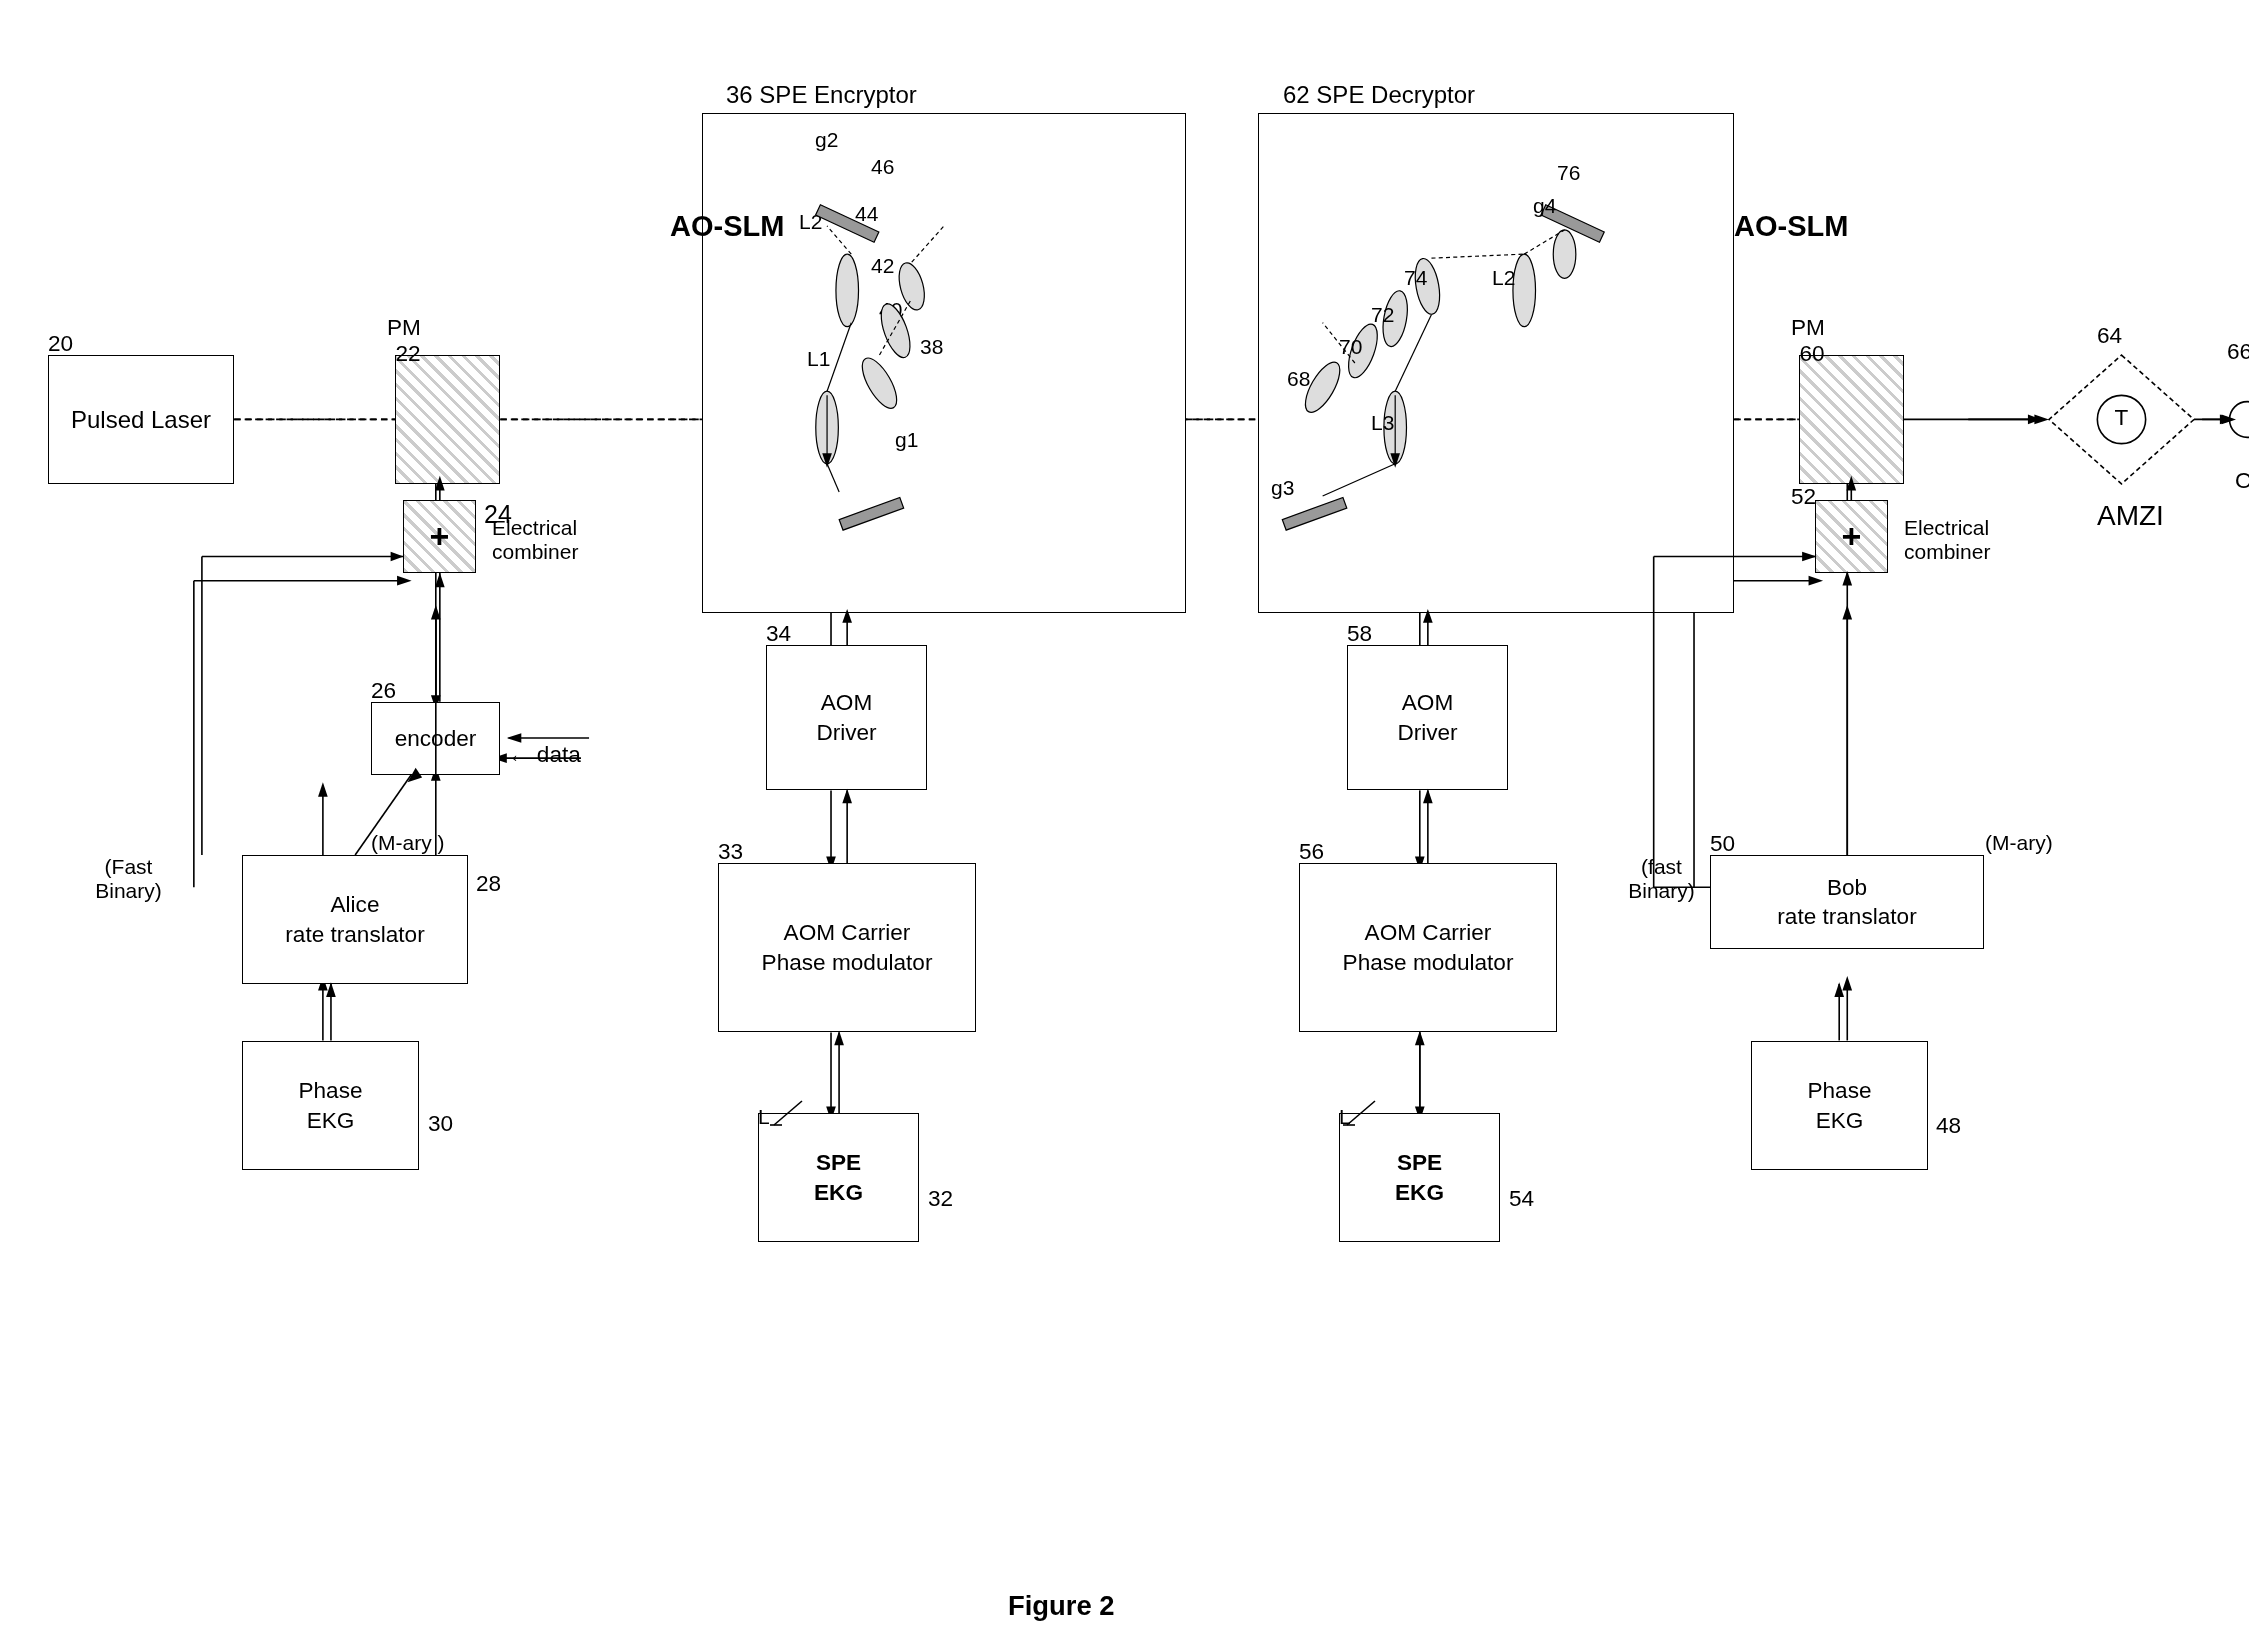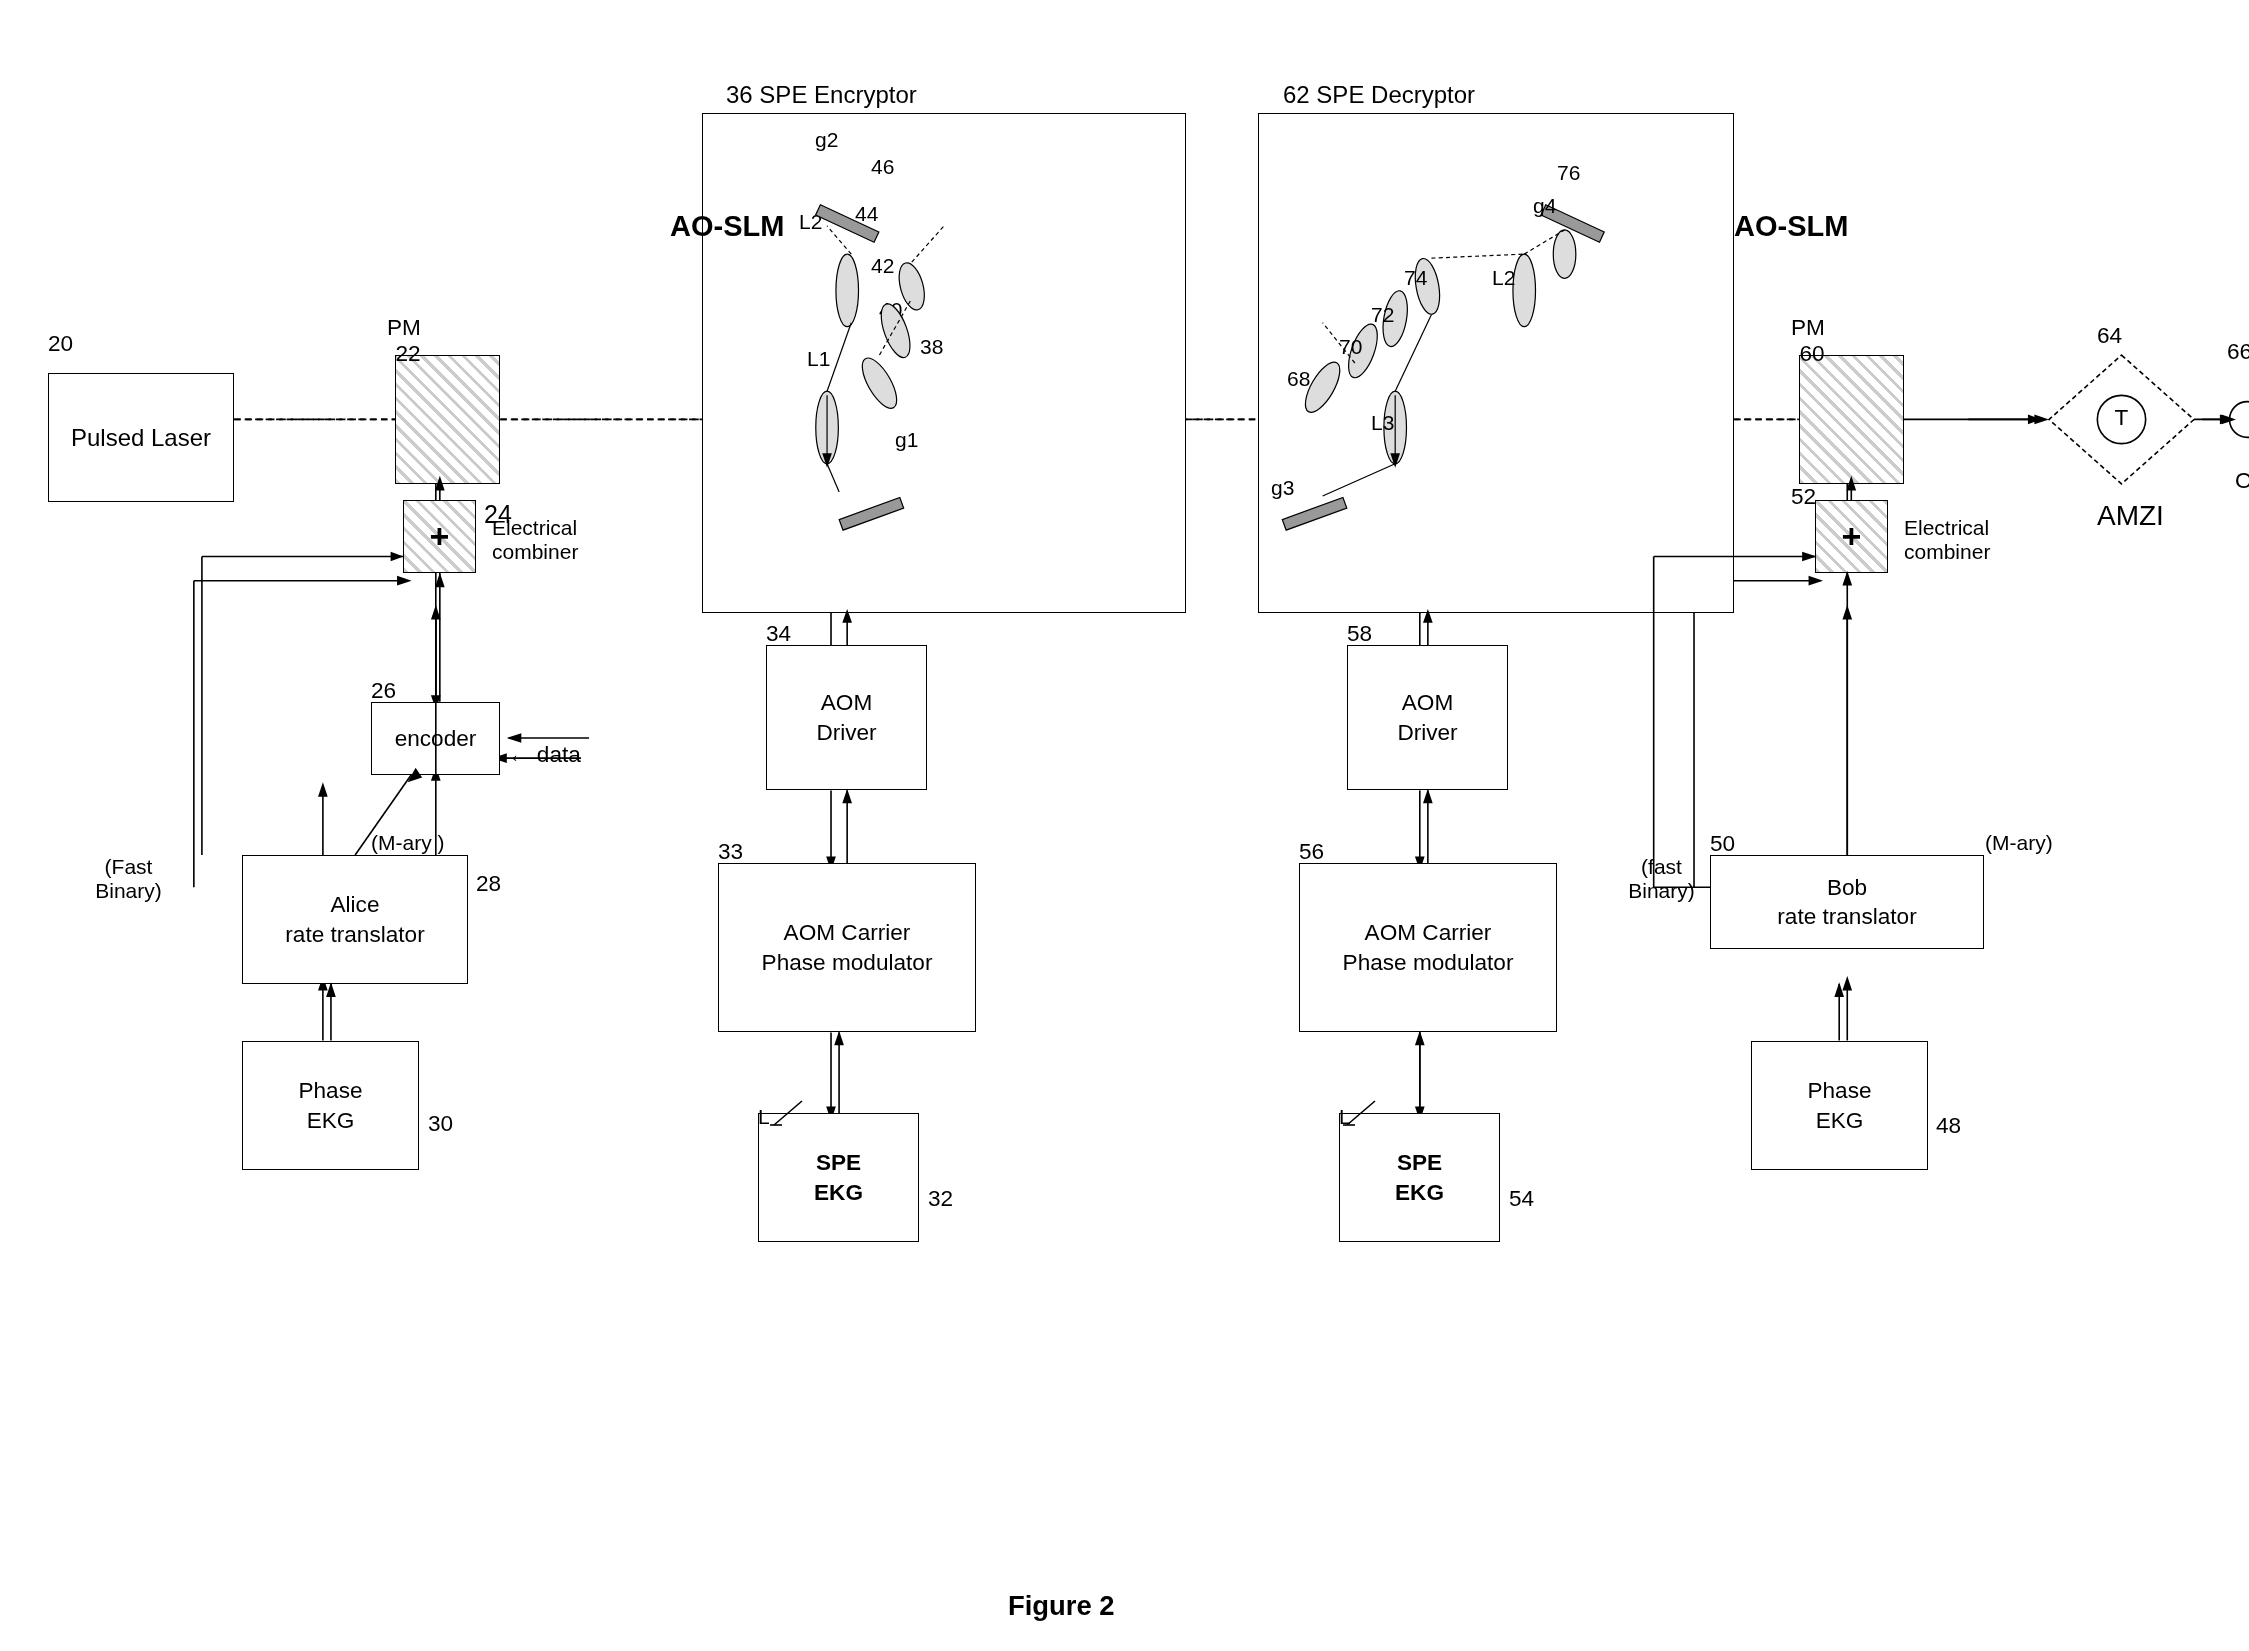--- a/index.html
+++ b/index.html
@@ -178,21 +178,21 @@
     <line x1="1100" y1="560" x2="1200" y2="480" stroke="#000" stroke-width="1.5" stroke-dasharray="4,4"></line>
     <line x1="1200" y1="480" x2="1250" y2="420" stroke="#000" stroke-width="1.5" stroke-dasharray="4,4"></line>
     <line x1="1250" y1="420" x2="1320" y2="360" stroke="#000" stroke-width="1.5" stroke-dasharray="4,4"></line>
 
     <line x1="1680" y1="360" x2="1750" y2="420" stroke="#000" stroke-width="1.5" stroke-dasharray="4,4"></line>
     <line x1="1750" y1="420" x2="1820" y2="480" stroke="#000" stroke-width="1.5" stroke-dasharray="4,4"></line>
     <line x1="1820" y1="480" x2="1880" y2="560" stroke="#000" stroke-width="1.5" stroke-dasharray="4,4"></line>
     <line x1="1880" y1="560" x2="1930" y2="620" stroke="#000" stroke-width="1.5" stroke-dasharray="4,4"></line>
   </svg>
 
-  <div class="box" style="left:48px; top:355px; width:186px; height:129px; font-size:24px;margin-top:18px;">
+  <div class="box" style="left:48px; top:355px; width:186px; height:129px; font-size:24px;">
     <span>Pulsed
 Laser</span>
   </div>
   <div class="label" style="left:48px; top:331px; font-size:22.6px;">20</div>
 
   <div class="box-hatched" style="left:395px; top:355px; width:105px; height:129px;">
   </div>
   <div class="label" style="left:387px; top:315px; font-size:22.6px;">PM<br><span style="margin-left:8px">22</span></div>
 
   <div class="plus-box" style="left:403px; top:500px; width:73px; height:73px;">+</div>

